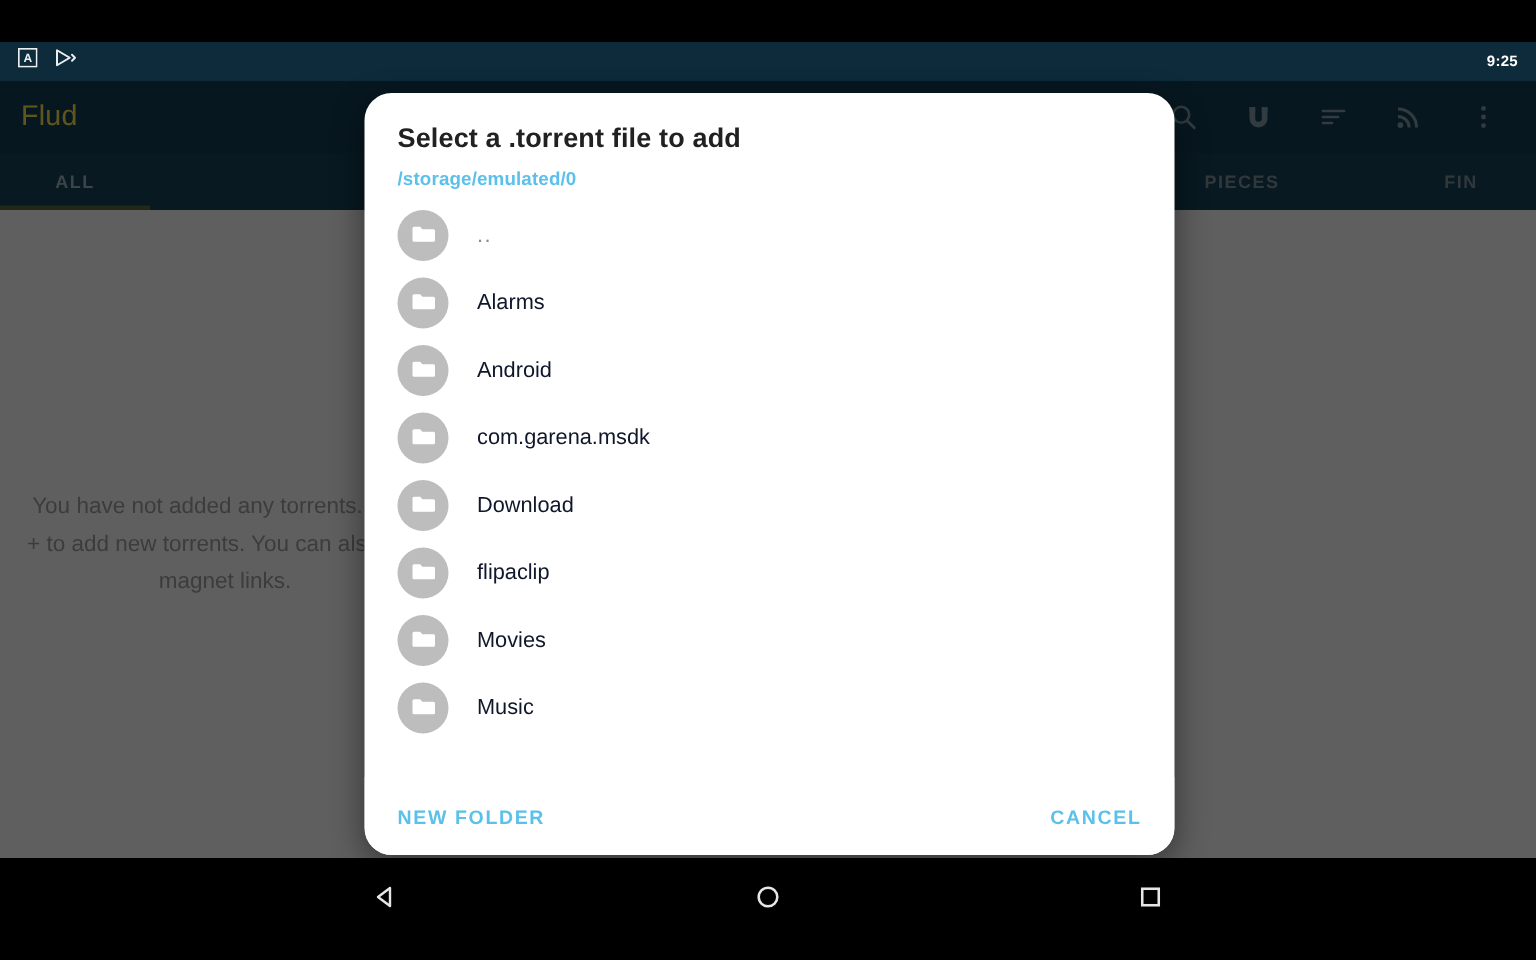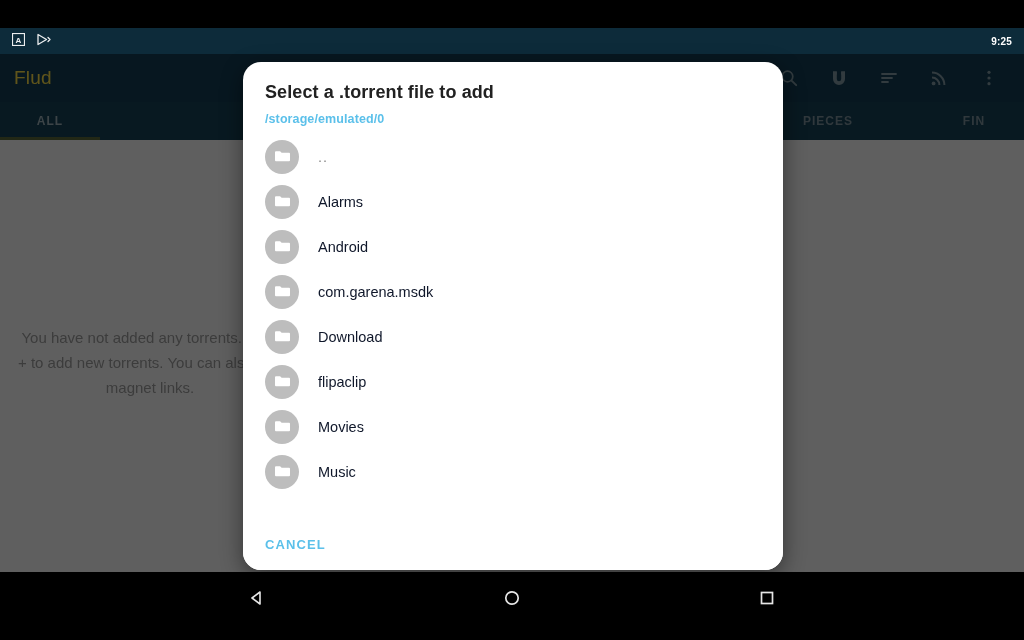--- a/index.html
+++ b/index.html
@@ -367,20 +367,21 @@
           <div class="folder-avatar">
             <svg width="19" height="19" viewBox="0 0 19 19">
               <path d="M2 5.2 a1 1 0 0 1 1-1 h4.1 l1.5 1.6 h7.4 a1 1 0 0 1 1 1 v6.4 a1 1 0 0 1 -1 1 h-13 a1 1 0 0 1 -1 -1 Z" fill="#ffffff"></path>
             </svg>
           </div>
           <div class="file-name">Music</div>
         </div>
       </div>
 
     <div id="dialog-actions">
+      <button class="dlg-btn">NEW FOLDER</button>
       <button class="dlg-btn">CANCEL</button>
     </div>
   </div>
 
   <div id="nav-bar">
     <div class="nav-btn">
       <svg width="20" height="20" viewBox="0 0 20 20">
         <path d="M13 4 L5 10 L13 16 Z" fill="none" stroke="#e6e6e6" stroke-width="1.6" stroke-linejoin="round"></path>
       </svg>
     </div>

